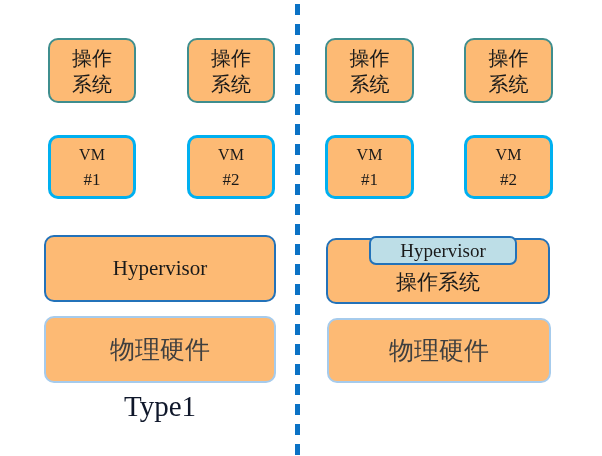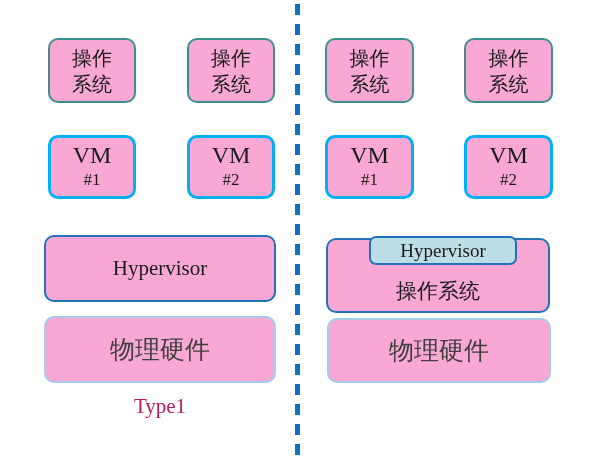--- a/index.html
+++ b/index.html
@@ -16,35 +16,35 @@
     color: #1a1a1a;
     overflow: hidden;
   }
   .box {
     position: absolute;
     box-sizing: border-box;
     display: flex;
     flex-direction: column;
     align-items: center;
     justify-content: center;
-    background: #f9a8d4;
+    background: #fdba74;
     border-radius: 10px;
     text-align: center;
   }
   
   .os-box {
     border: 2px solid var(--os-border);
     font-size: 20px;
     line-height: 26px;
   }
   
   .vm-box {
     border: 3px solid var(--vm-border);
   }
-  .vm-line1 { font-size: 24px; line-height: 26px; }
+  .vm-line1 { font-size: 16px; line-height: 26px; }
   .vm-line2 { font-size: 17px; line-height: 24px; }
   
   .hyp-box {
     border: 2.5px solid var(--hyp-border);
     font-size: 21px;
   }
   
   .hw-box {
     border: 2px solid var(--hw-border);
     font-size: 25px;
@@ -71,23 +71,23 @@
     border-radius: 7px;
     display: flex;
     align-items: center;
     justify-content: center;
     font-size: 19px;
     z-index: 3;
   }
   .type-label {
     position: absolute;
     text-align: center;
-    font-size: 21px;
+    font-size: 29px;
     line-height: 26px;
-    color: #be185d;
+    color: #0f172a;
   }
   .divider {
     position: absolute;
     left: 295px;
     top: 4px;
     width: 5px;
     height: 452px;
     background: repeating-linear-gradient(
       to bottom,
       var(--divider) 0px,
@@ -104,21 +104,21 @@
   .l-vm2 { left: 187px; top: 135px; width: 88px; height: 64px; }
   .l-hyp { left: 44px;  top: 235px; width: 232px; height: 67px; }
   .l-hw  { left: 44px;  top: 316px; width: 232px; height: 67px; }
   .l-type { left: 44px; top: 393px; width: 232px; }
 
   
   .r-os1 { left: 325px; top: 38px;  width: 89px; height: 65px; }
   .r-os2 { left: 464px; top: 38px;  width: 89px; height: 65px; }
   .r-vm1 { left: 325px; top: 135px; width: 89px; height: 64px; }
   .r-vm2 { left: 464px; top: 135px; width: 89px; height: 64px; }
-  .r-host { left: 326px; top: 238px; width: 224px; height: 75px; }
+  .r-host { left: 326px; top: 238px; width: 224px; height: 66px; }
   .r-hw  { left: 327px; top: 318px; width: 224px; height: 65px; }
   .r-type { left: 326px; top: 394px; width: 224px; }
 </style>
 </head>
 <body>
 
 <div class="canvas">
 
   <div class="box os-box l-os1">
     <span>操作</span>

